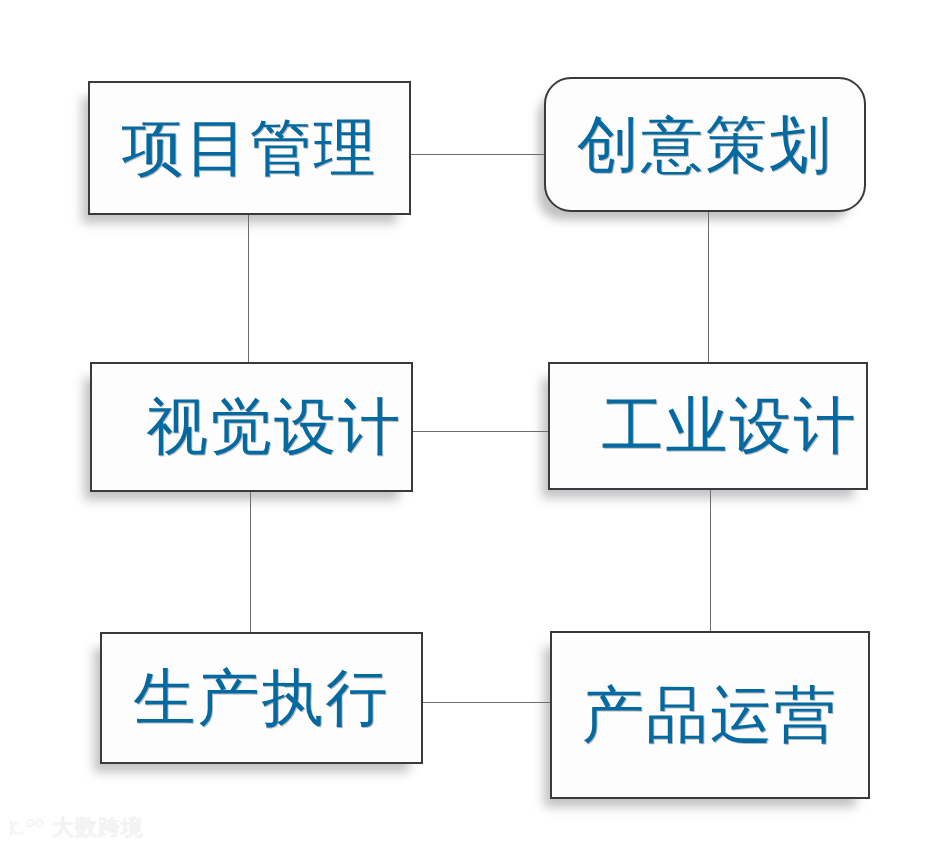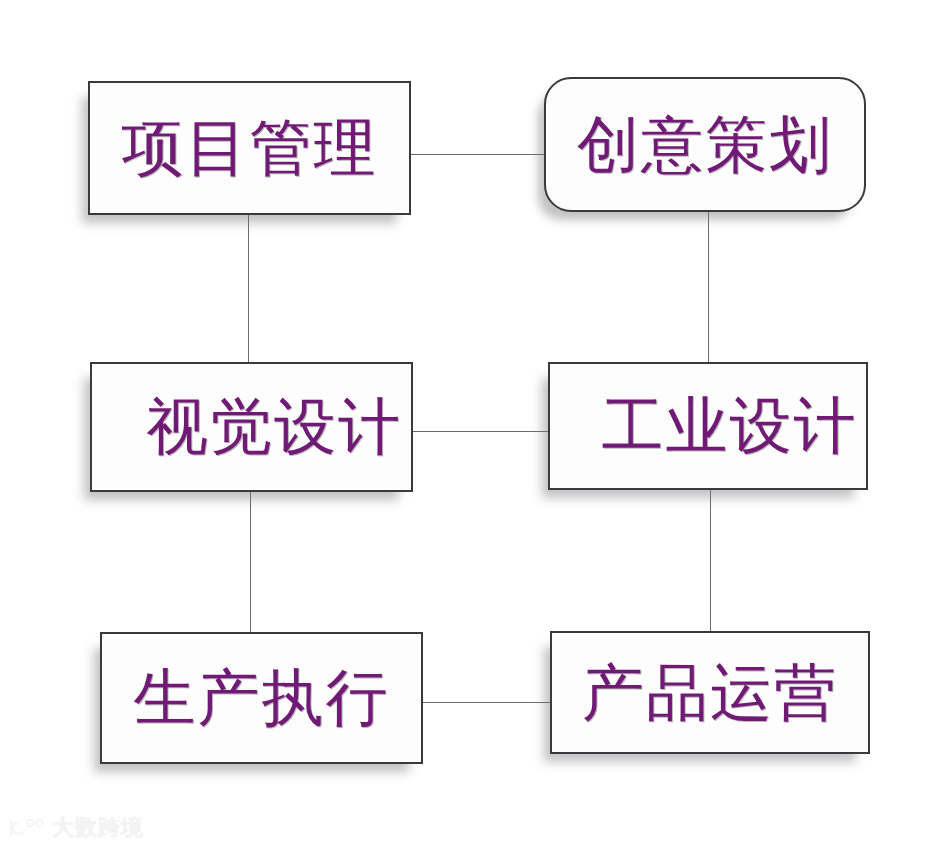--- a/index.html
+++ b/index.html
@@ -38,21 +38,21 @@
     border: 2px solid #3a3a3c;
     box-sizing: border-box;
     display: flex;
     align-items: center;
     justify-content: center;
     box-shadow: -10px 12px 10px -4px rgba(120,120,125,0.45);
   }
   .node-label {
     font-size: 62px;
     line-height: 1;
-    color: #701a75;
+    color: #0369a1;
     letter-spacing: 2px;
     white-space: nowrap;
     font-weight: 400;
     text-shadow: 1px 1px 0 rgba(60,55,55,0.35);
   }
 
   
   .watermark {
     position: absolute;
     left: 8px;
@@ -112,21 +112,21 @@
   </div>
 
   <div class="node" style="left:548px; top:362px; width:320px; height:128px;padding-left:43px;">
     <span class="node-label">工业设计</span>
   </div>
 
   <div class="node" style="left:92px; top:632px; width:323px; height:132px;margin-left:8px;">
     <span class="node-label">生产执行</span>
   </div>
 
-  <div class="node" style="left:550px; top:631px; width:320px; height:123px;">
+  <div class="node" style="left:550px; top:631px; width:320px; height:168px;">
     <span class="node-label">产品运营</span>
   </div>
 
   <div class="watermark">
     <svg class="wm-mark" viewBox="0 0 46 26">
       <path d="M4 4 L4 22" stroke="#ededed" stroke-width="3" fill="none"></path>
       <path d="M13 6 a7 7 0 1 0 0 14 a7 7 0 0 0 5 -2" stroke="#ededed" stroke-width="3" fill="none" stroke-linecap="round"></path>
       <circle cx="27" cy="7" r="4" fill="none" stroke="#ededed" stroke-width="2.5"></circle>
       <circle cx="38" cy="7" r="4" fill="none" stroke="#ededed" stroke-width="2.5"></circle>
     </svg>

